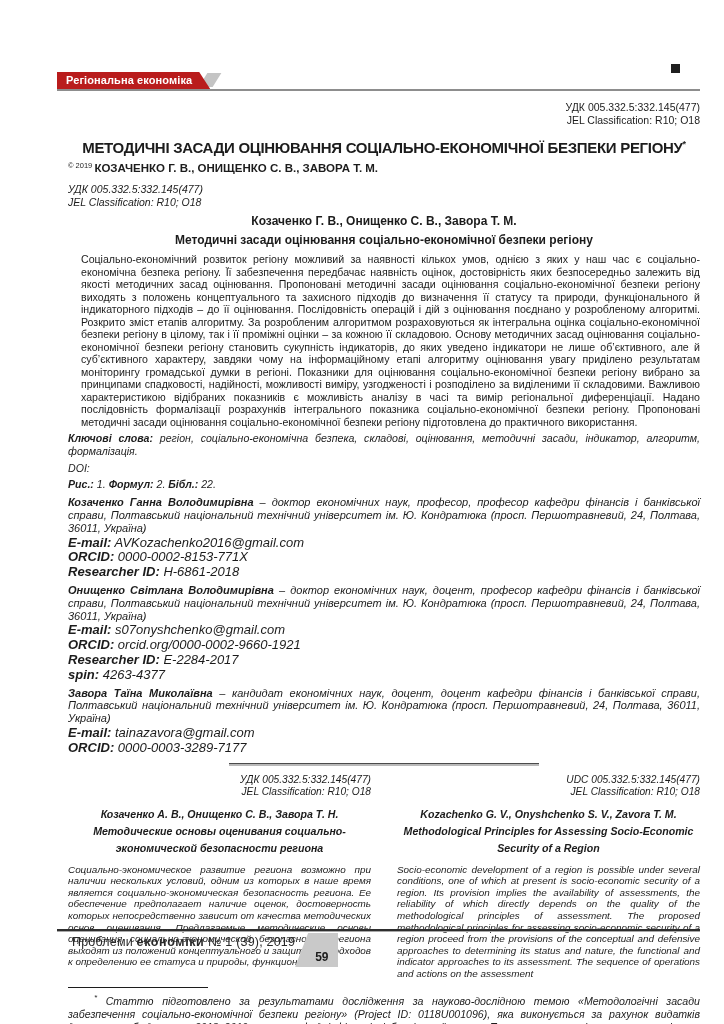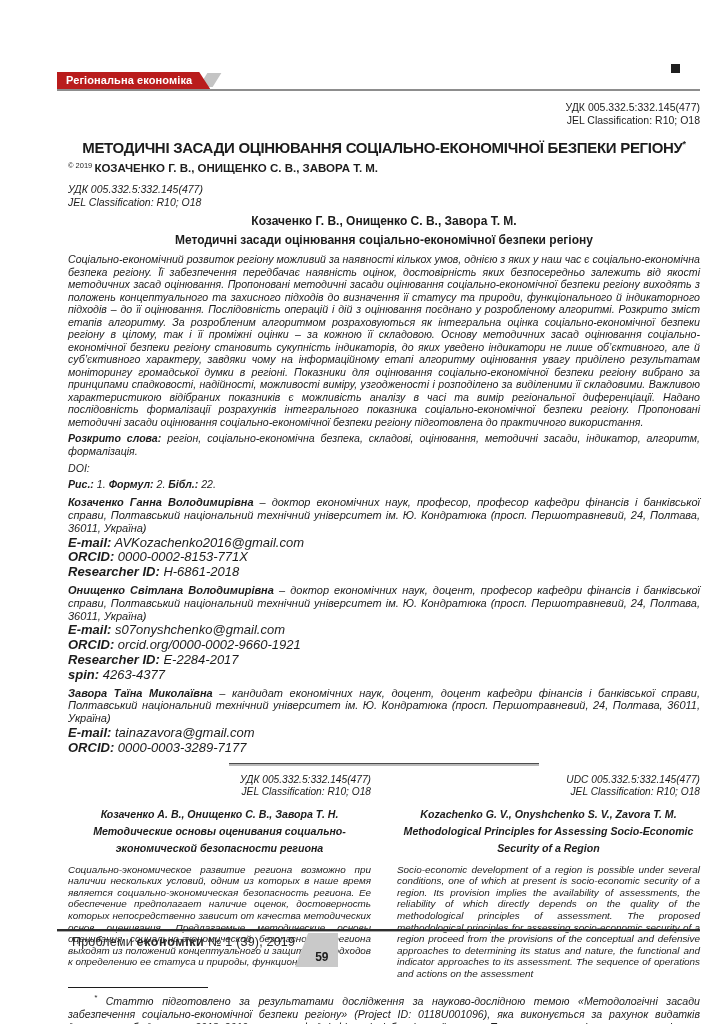--- a/index.html
+++ b/index.html
@@ -25,22 +25,22 @@
     letter-spacing:-0.3px; }
   .article-title sup { font-size:9px; }
   .copyright-line { margin-top:5px; text-align:left; font-size:11.5px; font-weight:bold; }
   .copyright-line .cc { font-size:7.5px; font-weight:normal; vertical-align:4px; letter-spacing:0; }
 
   .meta-left { margin-top:9px; font-style:italic; font-size:10.5px; line-height:13px; }
 
   .ua-authors { margin-top:5px; text-align:center; font-weight:bold; font-size:12px; }
   .ua-title   { margin-top:5px; text-align:center; font-weight:bold; font-size:12px; }
 
-  .abstract { margin-top:6px; font-style:italic; font-size:10.6px; line-height:12.5px;
-    text-align:justify; }
+  .abstract { margin-top:6px; font-size:10.6px; line-height:12.5px;
+    text-align:justify;margin-left:13px; }
   .kv { margin-top:4px; font-style:italic; font-size:10.6px; line-height:12.8px; text-align:justify; }
   .b { font-weight:bold; }
 
   .bio { margin-top:5px; font-style:italic; font-size:11px; line-height:12.8px; text-align:justify; }
   .field { margin-top:2px; font-style:italic; font-size:13px; line-height:12.8px; }
 
   .divider { margin:8px auto 0 auto; width:310px; height:3px; background:#4b4b4b;
     border-bottom:2px solid #b9b9b9; }
 
   
@@ -91,21 +91,21 @@
   <div class="meta-left">
     <div>УДК 005.332.5:332.145(477)</div>
     <div>JEL Classification: R10; O18</div>
   </div>
 
   <div class="ua-authors">Козаченко Г. В., Онищенко С. В., Завора Т. М.</div>
   <div class="ua-title">Методичні засади оцінювання соціально-економічної безпеки регіону</div>
 
   <p class="abstract">Соціально-економічний розвиток регіону можливий за наявності кількох умов, однією з яких у наш час є соціально-економічна безпека регіону. Її забезпечення передбачає наявність оцінок, достовірність яких безпосередньо залежить від якості методичних засад оцінювання. Пропоновані методичні засади оцінювання соціально-економічної безпеки регіону виходять з положень концептуального та захисного підходів до визначення її статусу та природи, функціонального й індикаторного підходів – до її оцінювання. Послідовність операцій і дій з оцінювання поєднано у розробленому алгоритмі. Розкрито зміст етапів алгоритму. За розробленим алгоритмом розраховуються як інтегральна оцінка соціально-економічної безпеки регіону в цілому, так і її проміжні оцінки – за кожною її складовою. Основу методичних засад оцінювання соціально-економічної безпеки регіону становить сукупність індикаторів, до яких уведено індикатори не лише об’єктивного, але й суб’єктивного характеру, завдяки чому на інформаційному етапі алгоритму оцінювання увагу приділено результатам моніторингу громадської думки в регіоні. Показники для оцінювання соціально-економічної безпеки регіону вибрано за принципами спадковості, надійності, можливості виміру, узгодженості і розподілено за виділеними її складовими. Важливою характеристикою відібраних показників є можливість аналізу в часі та вимір регіональної диференціації. Надано послідовність формалізації розрахунків інтегрального показника соціально-економічної безпеки регіону. Пропоновані методичні засади оцінювання соціально-економічної безпеки регіону підготовлена до практичного використання.</p>
 
-  <p class="kv"><span class="b">Розкрито слова:</span> <span>регіон, соціально-економічна безпека, складові, оцінювання, методичні засади, індикатор, алгоритм, формалізація.</span></p>
+  <p class="kv"><span class="b">Ключові слова:</span> <span>регіон, соціально-економічна безпека, складові, оцінювання, методичні засади, індикатор, алгоритм, формалізація.</span></p>
 
   <p class="kv">DOI:</p>
 
   <p class="kv"><span class="b">Рис.:</span> <span>1.</span> <span class="b">Формул:</span> <span>2.</span> <span class="b">Бібл.:</span> <span>22.</span></p>
 
   <p class="bio"><span class="b">Козаченко Ганна Володимирівна</span> <span>– доктор економічних наук, професор, професор кафедри фінансів і банківської справи, Полтавський національний технічний університет ім. Ю. Кондратюка (просп. Першотравневий, 24, Полтава, 36011, Україна)</span></p>
   <p class="field"><span class="b">E-mail:</span> <span>AVKozachenko2016@gmail.com</span></p>
   <p class="field"><span class="b">ORCID:</span> <span>0000-0002-8153-771X</span></p>
   <p class="field"><span class="b">Researcher ID:</span> <span>H-6861-2018</span></p>
 

